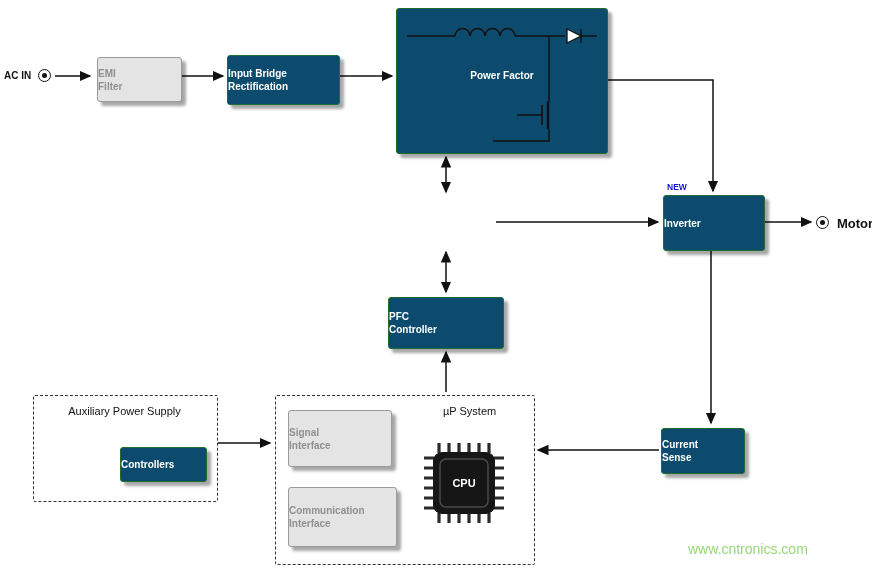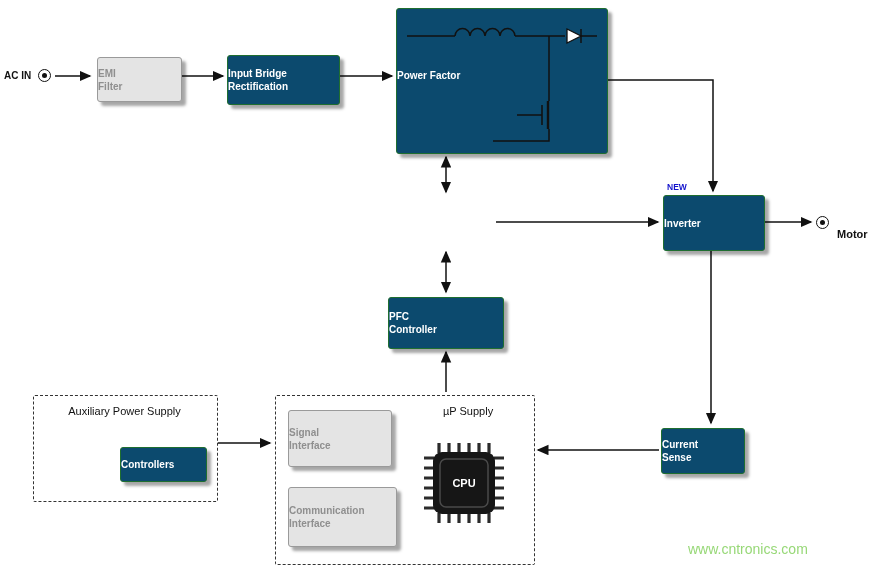--- a/index.html
+++ b/index.html
@@ -20,32 +20,32 @@
   .group-title{position:absolute;font-size:11px;color:#111;font-weight:normal;}
   .io-label{position:absolute;font-size:10px;font-weight:bold;color:#111;}
   .bullseye{
     position:absolute;width:11px;height:11px;border:1.6px solid #111;border-radius:50%;
     display:flex;align-items:center;justify-content:center;background:#fff;
   }
   .bullseye .dot{width:5px;height:5px;background:#111;border-radius:50%;}
   .badge-new{position:absolute;font-size:8.5px;font-weight:bold;color:#1414CC;}
   .watermark{position:absolute;font-size:14px;color:#97D877;}
   svg.wires{position:absolute;left:0;top:0;pointer-events:none;}
-  .pfc-label{position:absolute;left:0;right:0;top:60px;text-align:center;display:flex;}
+  .pfc-label{position:absolute;left:0;right:0;top:60px;text-align:center;display:flex;flex-direction:column;}
 </style>
 </head>
 <body>
 
 <div id="canvas">
 
   <div class="group-box" style="left:33px;top:395px;width:183px;height:105px"></div>
   <div class="group-title" style="left:33px;top:405px;width:183px;text-align:center">Auxiliary Power Supply</div>
 
   <div class="group-box" style="left:275px;top:395px;width:258px;height:168px"></div>
-  <div class="group-title" style="left:443px;top:405px;width:80px;text-align:left">µP Supply</div>
+  <div class="group-title" style="left:443px;top:405px;width:80px;text-align:left">µP System</div>
 
   <svg class="wires" width="872" height="568">
     <defs>
       <marker id="ah" markerWidth="9" markerHeight="9" refX="7" refY="3.5" orient="auto">
         <path d="M0,0 L8,3.5 L0,7 Z" fill="#111"></path>
       </marker>
       <marker id="ahr" markerWidth="9" markerHeight="9" refX="1" refY="3.5" orient="auto">
         <path d="M8,0 L0,3.5 L8,7 Z" fill="#111"></path>
       </marker>
     </defs>
@@ -64,21 +64,21 @@
   </svg>
 
   <div class="io-label" style="left:4px;top:70px">AC IN</div>
   <div class="bullseye" style="left:38px;top:69px">
       <div class="dot"></div>
     </div>
 
   <div class="bullseye" style="left:816px;top:216px">
       <div class="dot"></div>
     </div>
-  <div class="io-label" style="left:837px;top:228px;font-size:11px">Motor</div>
+  <div class="io-label" style="left:837px;top:216px;font-size:13px">Motor</div>
 
   <div class="blk gray" style="left:97px;top:57px;width:83px;height:43px">
     <span>EMI</span>
     <span>Filter</span>
   </div>
 
   <div class="blk green" style="left:227px;top:55px;width:111px;height:48px">
     <span>Input Bridge</span>
     <span>Rectification</span>
   </div>

